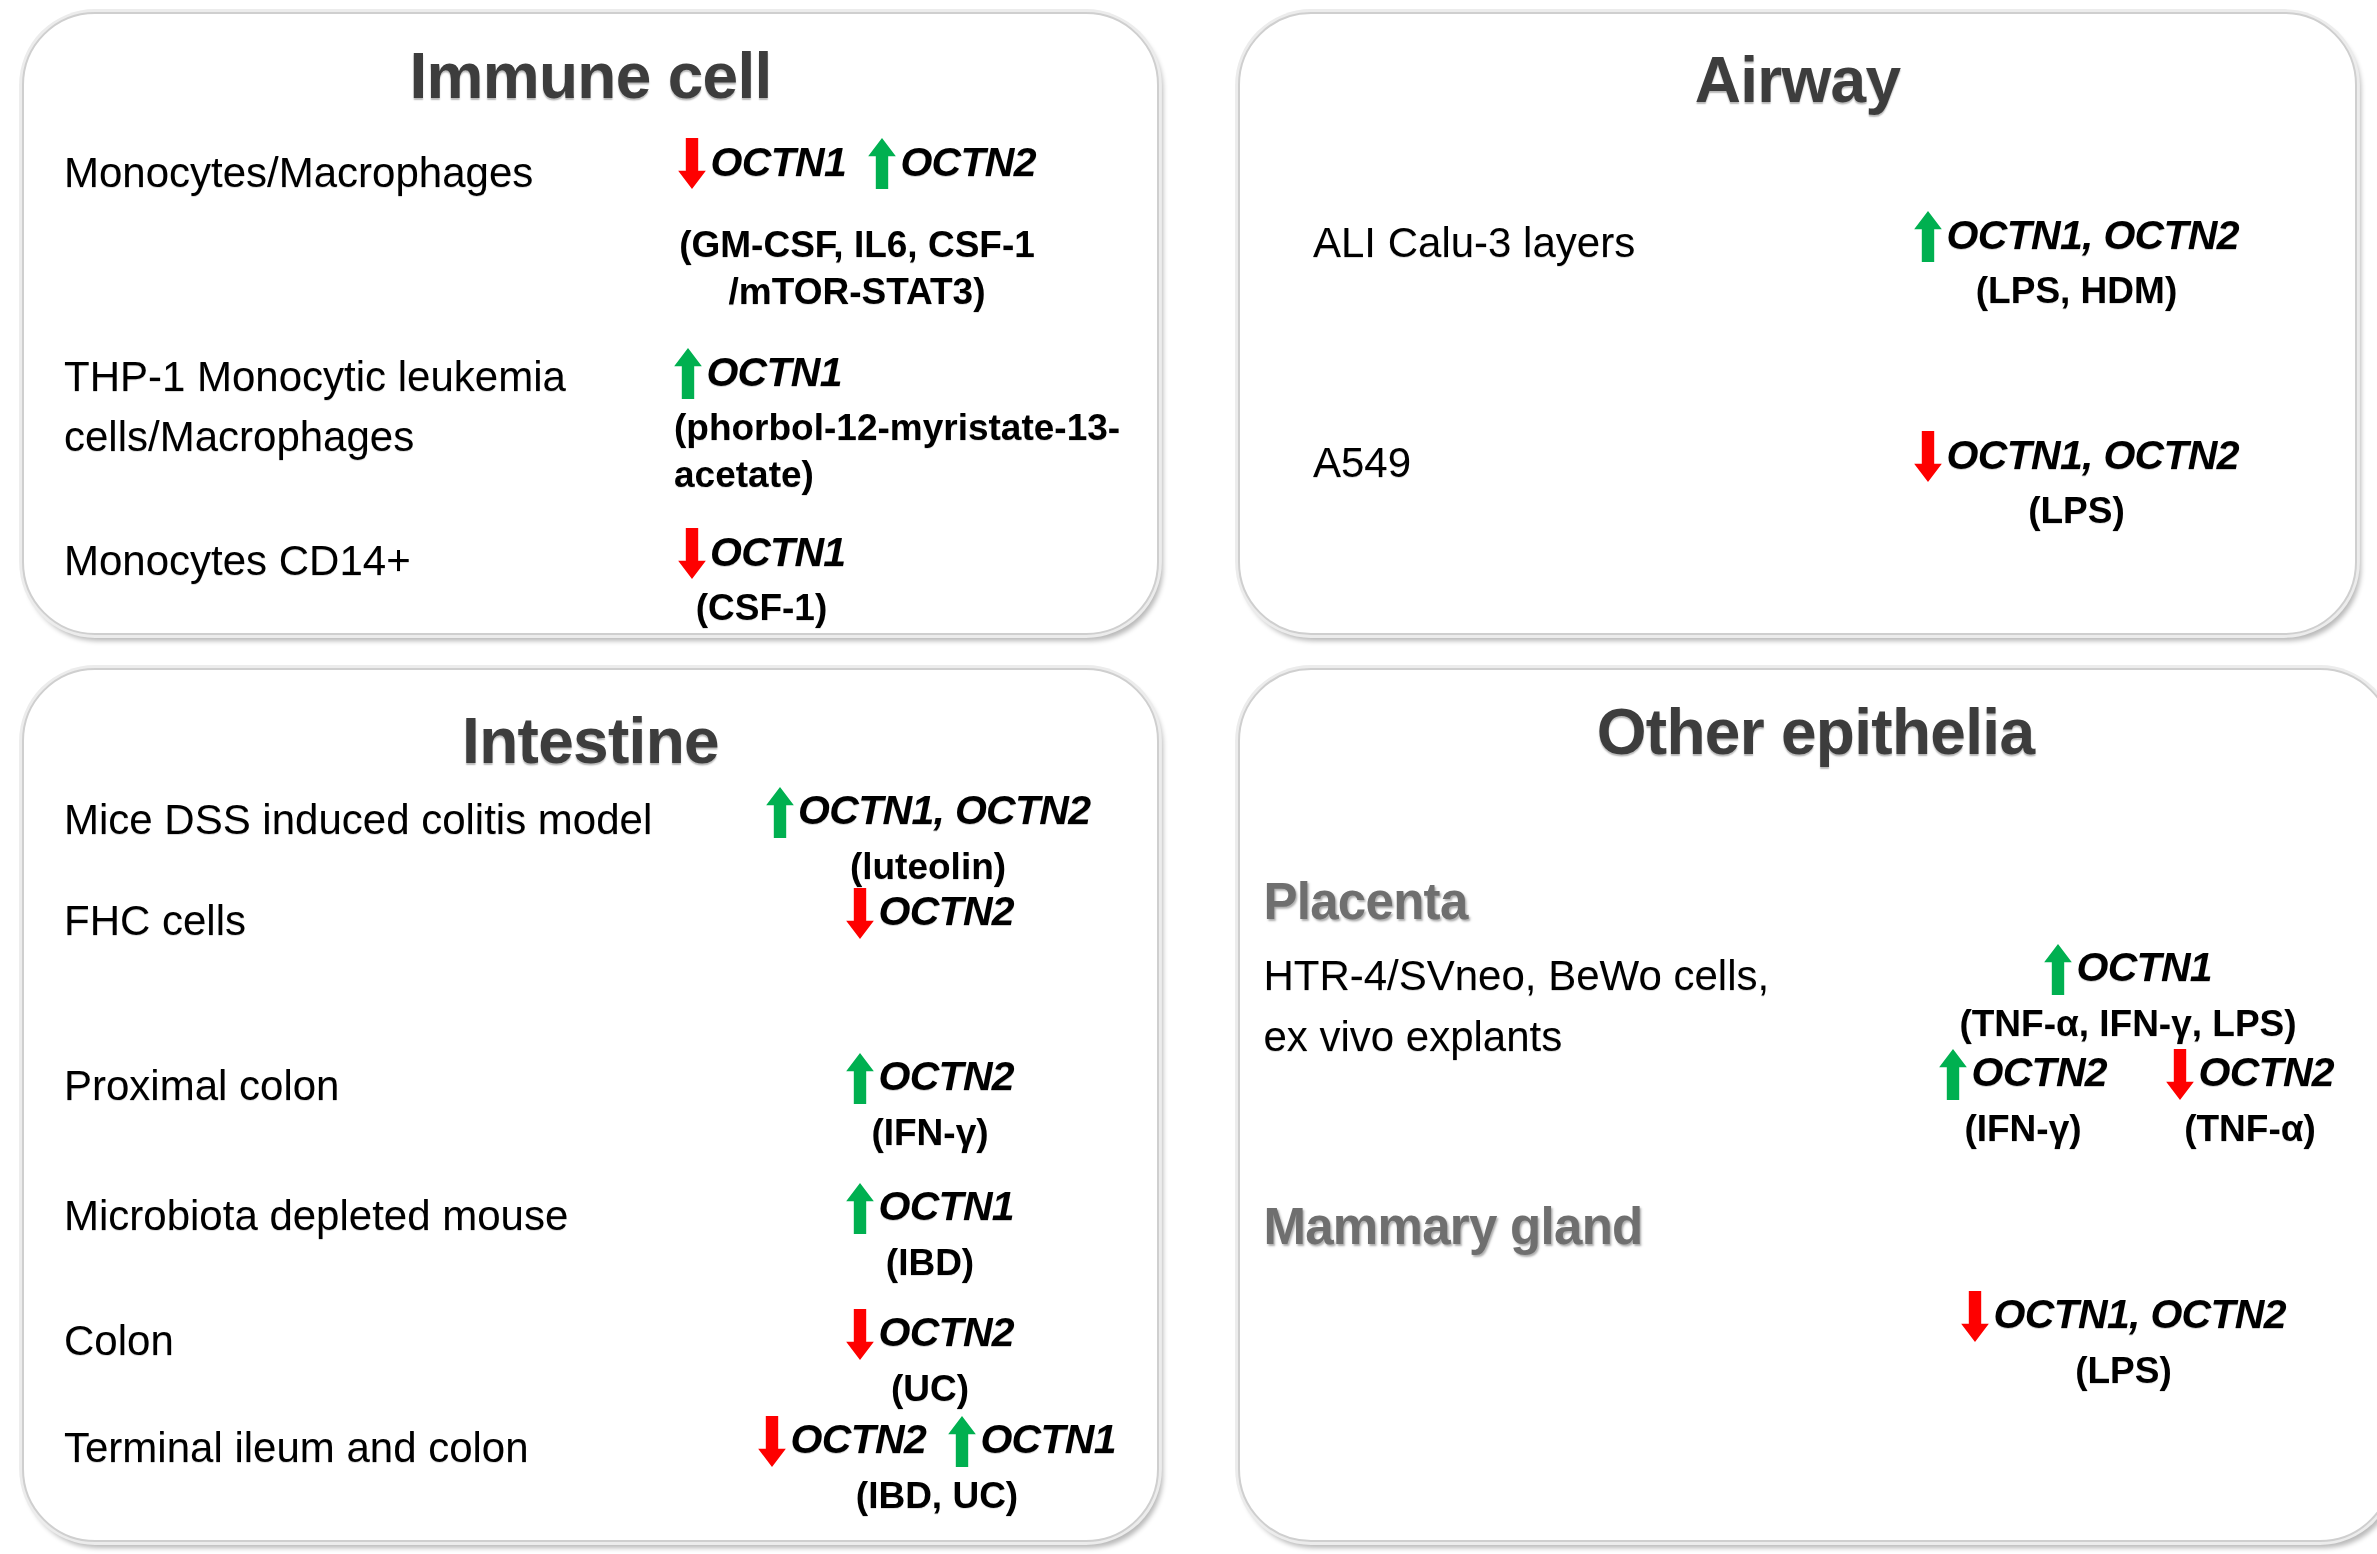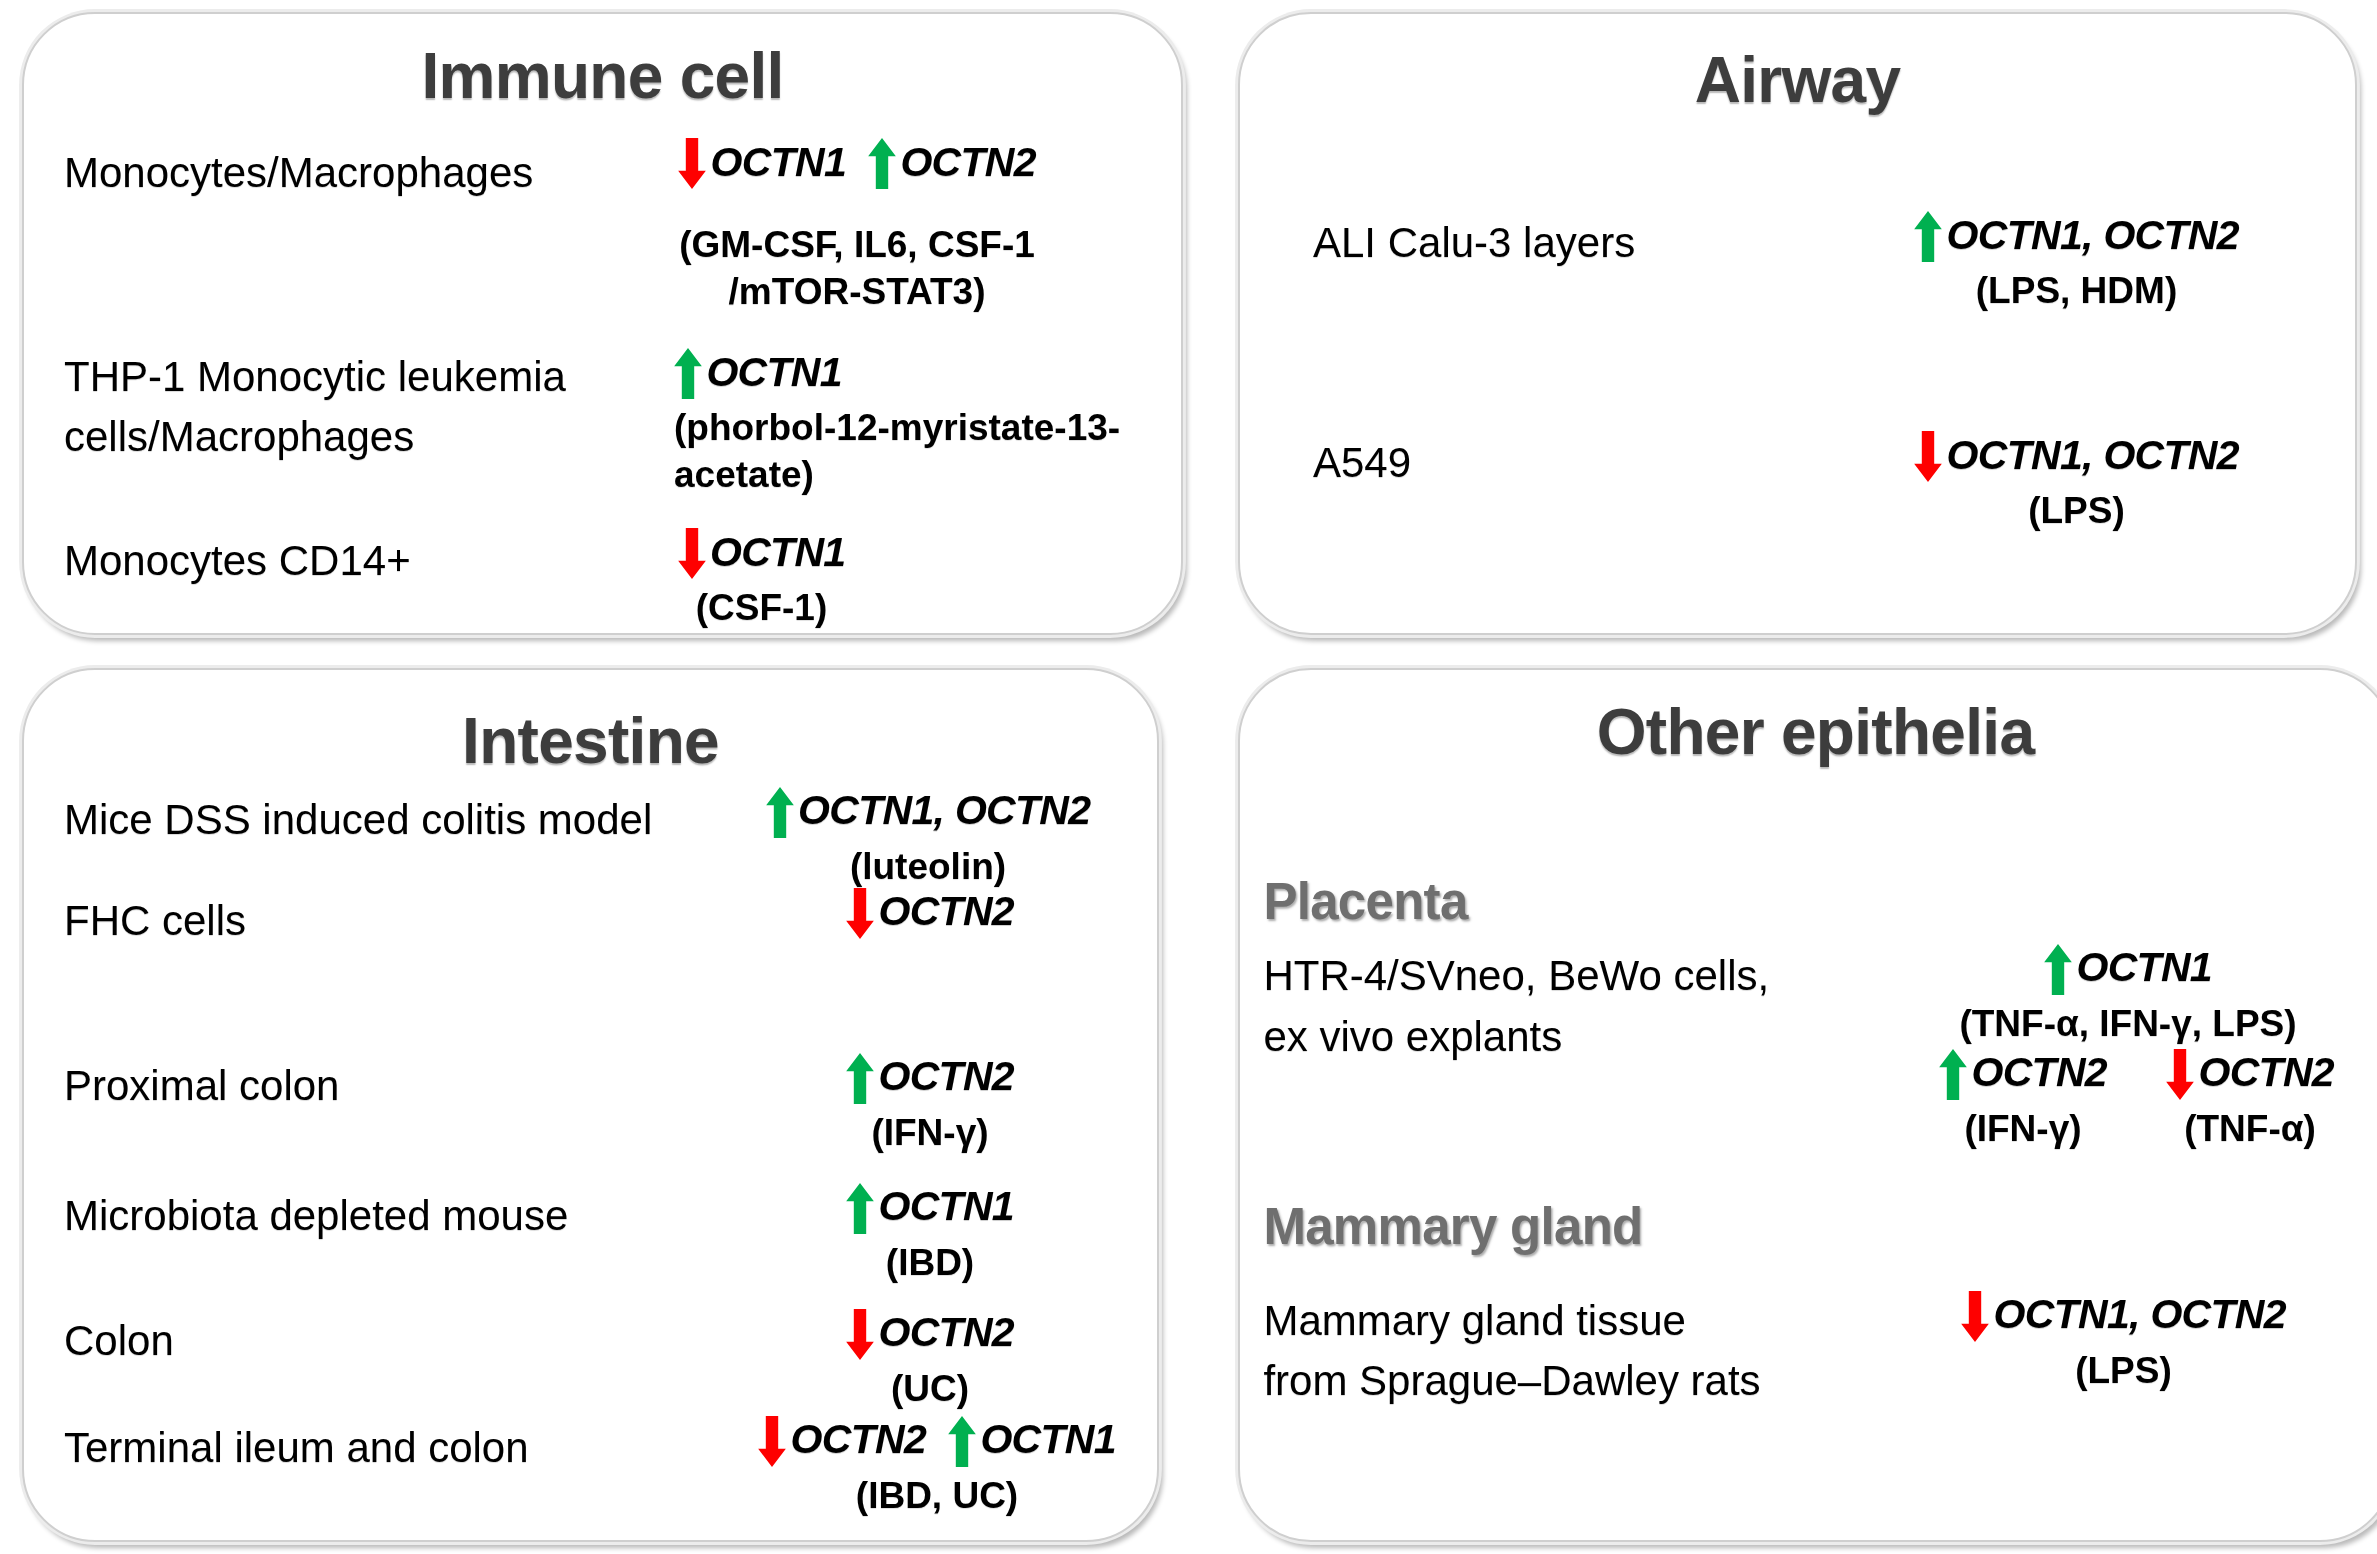--- a/index.html
+++ b/index.html
@@ -12,21 +12,21 @@
     color: #000;
     overflow: hidden;
   }
   .panel {
     position: absolute;
     background: #ffffff;
     border: 2.9px solid #cfcfcf;
     border-radius: 73px;
     box-shadow: 0 0 0 2.9px #ececec, 3.7px 5.1px 5.8px rgba(0,0,0,0.28);
   }
-  #panel-immune    { left: 22px;   top: 11.7px;  width: 1133px; height: 619px; padding-left: 24px; }
+  #panel-immune    { left: 22px;   top: 11.7px;  width: 1133px; height: 619px; }
   #panel-airway    { left: 1238px; top: 11.7px;  width: 1115px; height: 619px; }
   #panel-intestine { left: 22px;   top: 668px; width: 1133px; height: 870px; }
   #panel-other     { left: 1238px; top: 668px; width: 1115px; height: 870px; padding-left: 36px; }
 
   .panel-title {
     position: absolute;
     left: 0; right: 0;
     margin: 0;
     text-align: center;
     font-size: 64px;
@@ -390,24 +390,20 @@
           <span class="gene">OCTN2</span>
         </span>
       </div>
       <div class="cond">
         <div>(TNF-α)</div>
       </div>
     </div>
 
     <div class="subheading" style="left:23.4px; top:527px;">Mammary gland</div>
 
-    <div class="label" style="left:23.4px; top:621px;">
-      <div>Mammary gland tissue</div>
-      <div>from Sprague–Dawley rats</div>
-    </div>
 
     <div class="octn-group" style="left:701px; top:619px; width:365px;">
       <div class="marker-line">
         <span class="marker">
           <span class="arrow down">
               <svg viewBox="0 0 38 70" width="28" height="51" aria-hidden="true">
                 <path fill="currentColor" d="M19 0 L38 25 L27.5 25 L27.5 70 L10.5 70 L10.5 25 L0 25 Z"></path>
               </svg>
             </span>
           <span class="gene">OCTN1, OCTN2</span>

